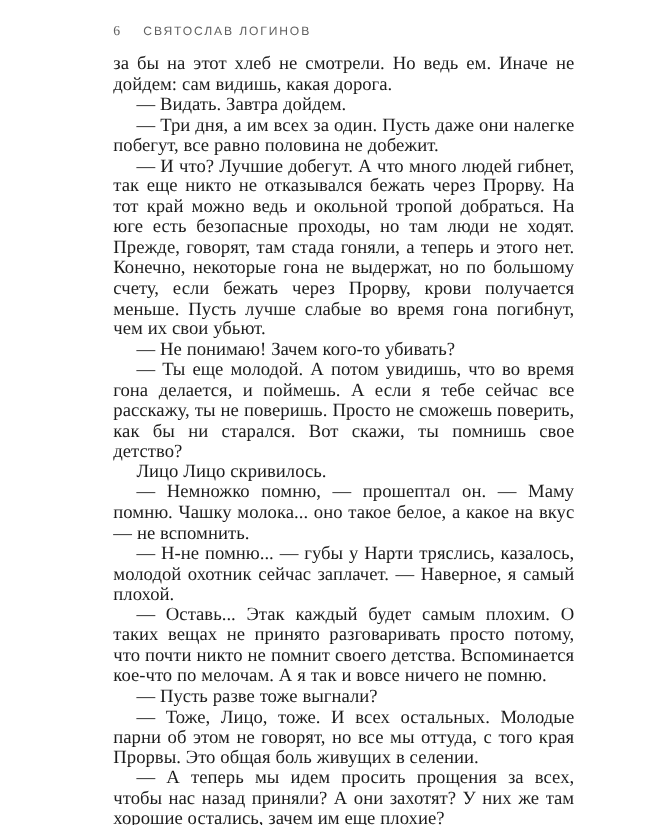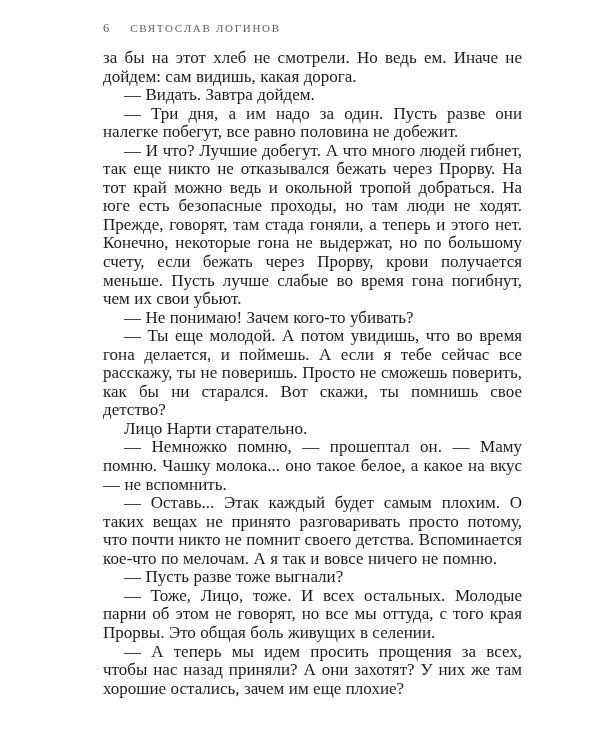--- a/index.html
+++ b/index.html
@@ -30,21 +30,21 @@
     margin-bottom: 13px;
     user-select: none;
   }
   .page-number {
     font-size: 12.5px;
     font-family: "Liberation Serif", serif;
   }
   .running-head {
     font-size: 11px;
     letter-spacing: 1.7px;
-    font-family: Liberation Serif, serif;
+    font-family: Liberation Sans, sans-serif;
   }
   .text-block p {
     margin: 0;
     padding: 0;
     font-size: 17px;
     line-height: 18.55px;
     text-align: justify;
     text-indent: 21px;
     hyphens: auto;
     word-spacing: 0.2px;
@@ -57,25 +57,26 @@
 <body>
 
 <div class="book-page">
   <header class="page-header">
     <span class="page-number">6</span>
     <span class="running-head">СВЯТОСЛАВ ЛОГИНОВ</span>
   </header>
   <main class="text-block">
     <p class="no-indent">за бы на этот хлеб не смотрели. Но ведь ем. Иначе не дойдем: сам видишь, какая дорога.</p>
     <p>— Видать. Завтра дойдем.</p>
-    <p>— Три дня, а им надо за один. Пусть разве они налегке побегут, все равно половина не добежит.</p>
+    <p>— Три дня, а им всех за один. Пусть даже они налегке побегут, все равно половина не добежит.</p>
     <p>— И что? Лучшие добегут. А что много людей гибнет, так еще никто не отказывался бежать через Прорву. На тот край можно ведь и окольной тропой добраться. На юге есть безопасные проходы, но там люди не ходят. Прежде, говорят, там стада гоняли, а теперь и этого нет. Конечно, некоторые гона не выдержат, но по большому счету, если бежать через Прорву, крови получается меньше. Пусть лучше слабые во время гона погибнут, чем их свои убьют.</p>
     <p>— Не понимаю! Зачем кого-то убивать?</p>
     <p>— Ты еще молодой. А потом увидишь, что во время гона делается, и поймешь. А если я тебе сейчас все расскажу, ты не поверишь. Просто не сможешь поверить, как бы ни старался. Вот скажи, ты помнишь свое детство?</p>
-    <p>Лицо Нарти старательно.</p>
+    <p>Лицо Лицо скривилось.</p>
     <p>— Немножко помню, — прошептал он. — Маму помню. Чашку молока... оно такое белое, а какое на вкус — не вспомнить.</p>
+    <p>— Н-не помню... — губы у Нарти тряслись, казалось, молодой охотник сейчас заплачет. — Наверное, я самый плохой.</p>
     <p>— Оставь... Этак каждый будет самым плохим. О таких вещах не принято разговаривать просто потому, что почти никто не помнит своего детства. Вспоминается кое-что по мелочам. А я так и вовсе ничего не помню.</p>
     <p>— Пусть разве тоже выгнали?</p>
     <p>— Тоже, Лицо, тоже. И всех остальных. Молодые парни об этом не говорят, но все мы оттуда, с того края Прорвы. Это общая боль живущих в селении.</p>
     <p>— А теперь мы идем просить прощения за всех, чтобы нас назад приняли? А они захотят? У них же там хорошие остались, зачем им еще плохие?</p>
 
   </main>
 </div>
 
 </body></html>

